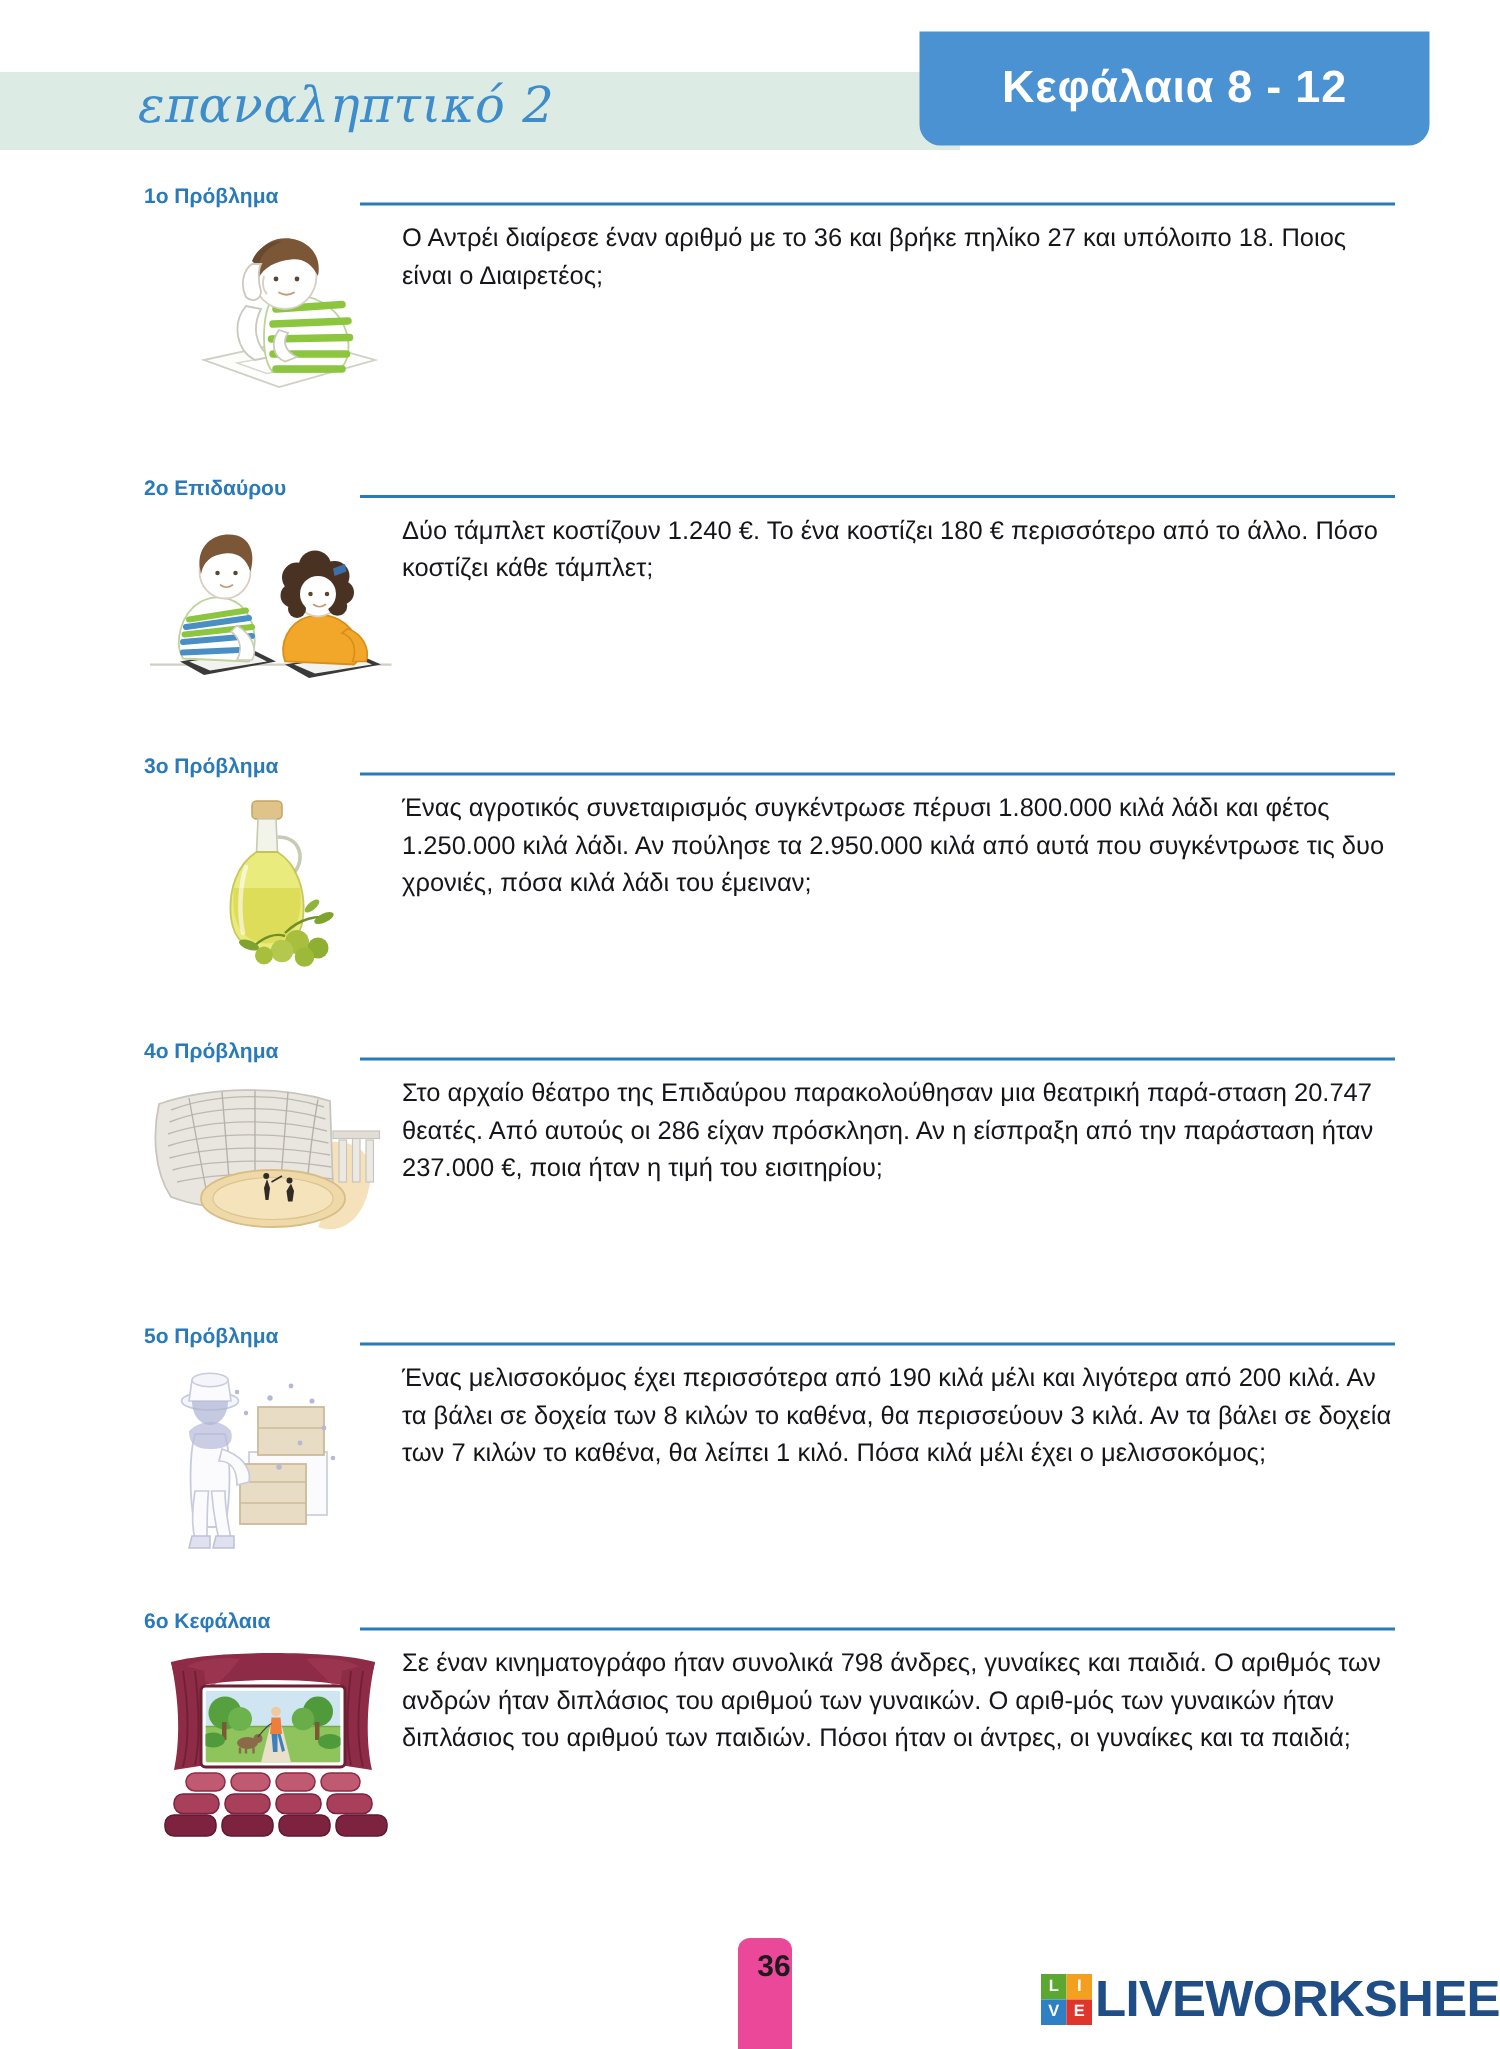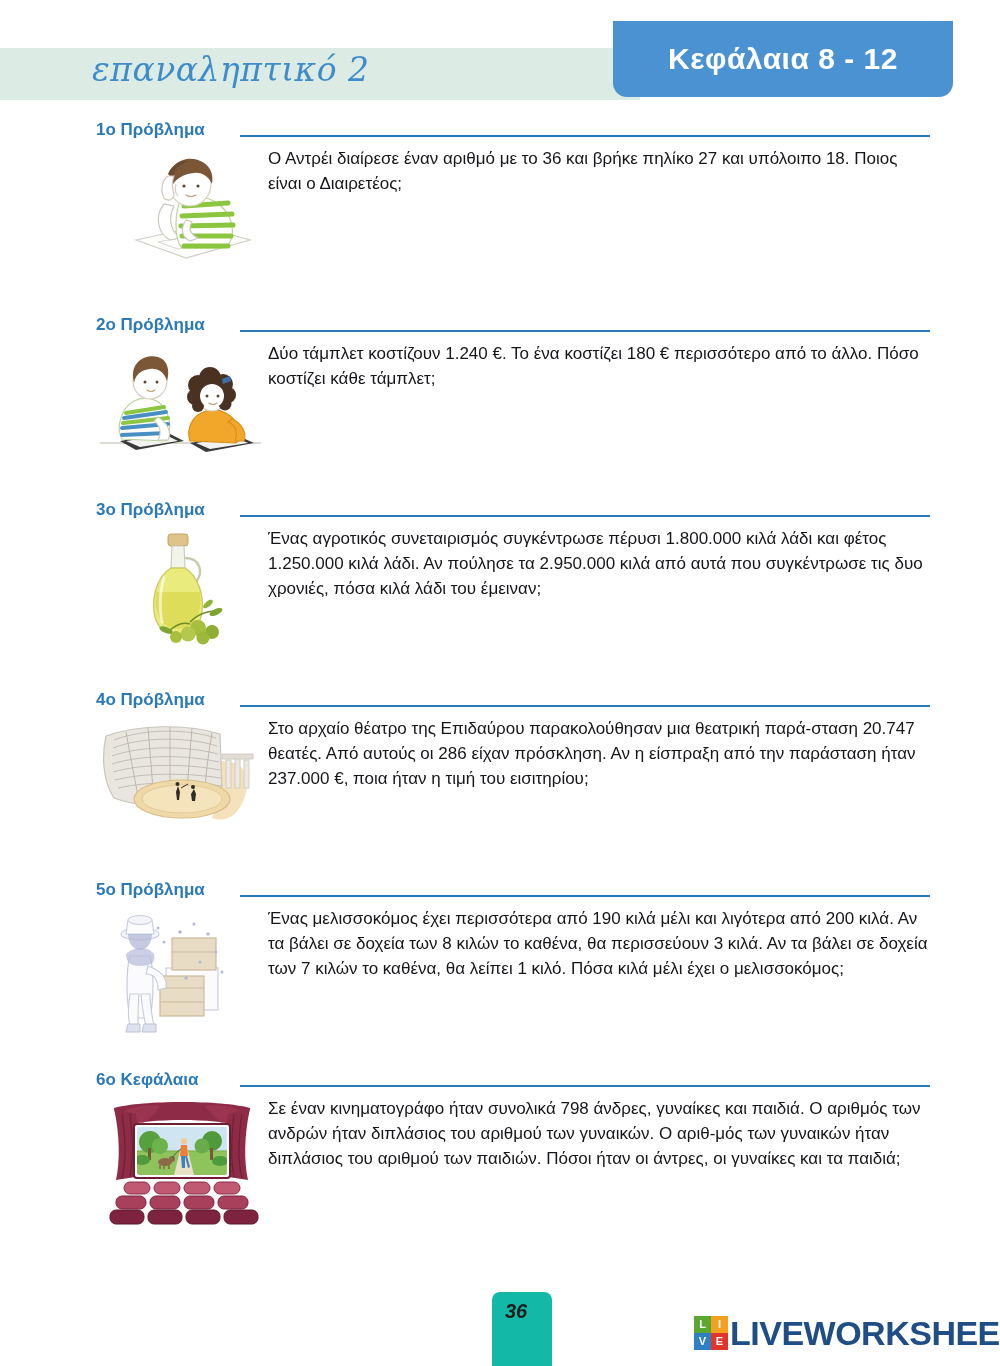--- a/index.html
+++ b/index.html
@@ -71,21 +71,21 @@
     position: absolute;
     left: 96px;
     top: 0;
     width: 834px;
     height: 24px;
   }
   .problem-label {
     position: absolute;
     left: 0;
     top: 0;
-    font-size: 17px;
+    font-size: 14px;
     font-weight: bold;
     color: #2a7ab9;
     white-space: nowrap;
     line-height: 20px;
   }
   .problem-rule {
     position: absolute;
     right: 0;
     top: 15px;
     height: 2px;
@@ -104,25 +104,24 @@
   .art {
     position: absolute;
     overflow: hidden;
   }
 
   
   .page-tab {
     position: absolute;
     left: 492px;
     top: 1292px;
-    width: 60px;
+    width: 36px;
     height: 74px;
-    background: #14b8a6;
+    background: #ec4899;
     border-radius: 8px 8px 0 0;
-    font-style: italic;
   }
   .page-num {
     position: absolute;
     left: 0;
     top: 8px;
     width: 48px;
     text-align: center;
     font-size: 20px;
     font-weight: bold;
     color: #1c1c1c;
@@ -206,21 +205,21 @@
       <path d="M48 36 Q46 44 50 48" stroke="#d8cfc2" stroke-width="1.2" fill="none"></path>
 
       <path d="M40 28 C34 32 32 42 36 50 C40 54 46 52 46 46 C44 40 44 32 46 28 Z" fill="#ffffff" stroke="#d0c8bb" stroke-width="1.2"></path>
     </svg>
   </div>
   <div class="problem-body">Ο Αντρέι διαίρεσε έναν αριθμό με το 36 και βρήκε πηλίκο 27 και υπόλοιπο 18. Ποιος είναι ο Διαιρετέος;</div>
 </div>
 
 <div class="problem" style="top:315px;">
   <div class="problem-head">
-    <div class="problem-label">2ο Πρόβλημα</div>
+    <div class="problem-label">2ο Επιδαύρου</div>
     <div class="problem-rule" style="width:690px;"></div>
   </div>
   <div class="art" style="left:98px; top:26px; width:165px; height:118px;">
     <svg viewBox="0 0 165 118" width="165" height="118">
 
       <path d="M2 102 L163 102" stroke="#cfcfc6" stroke-width="1.5"></path>
 
       <g>
         <path d="M22 100 L70 92 L86 100 L38 109 Z" fill="#3a3a3a"></path>
         <path d="M28 100 L68 94 L80 100 L42 106 Z" fill="#f2f2f0"></path>

